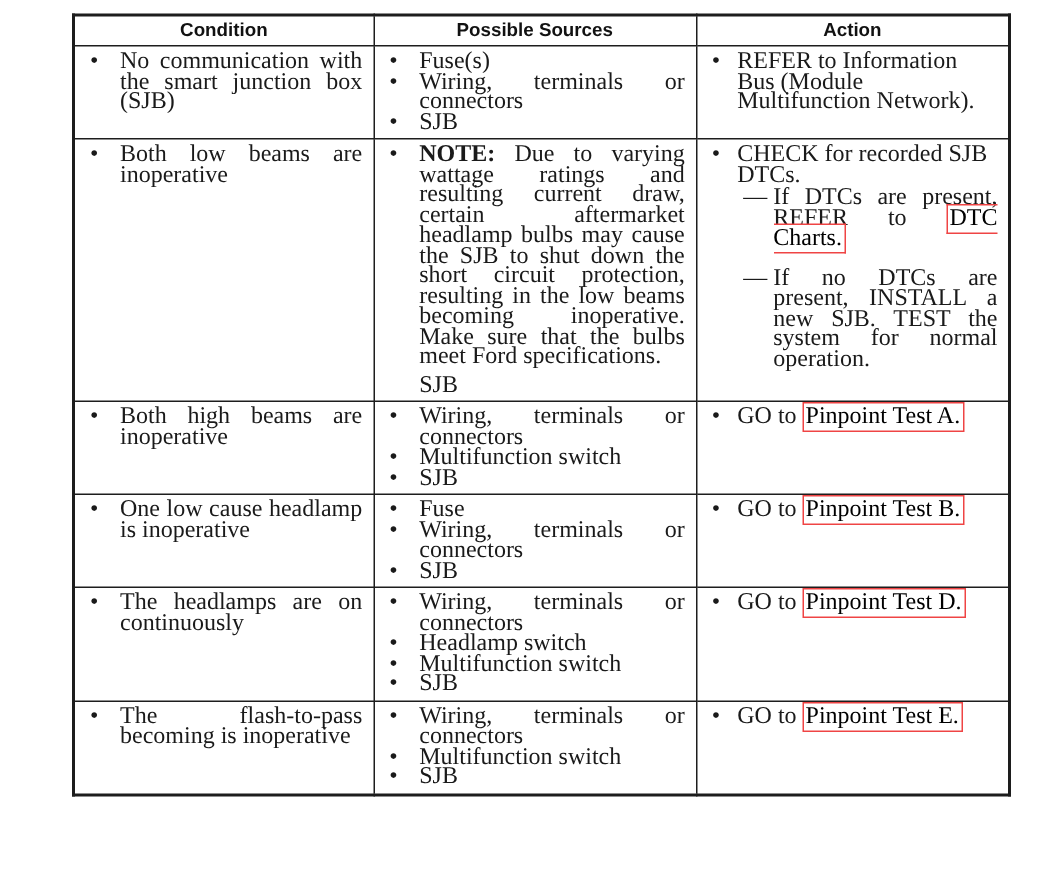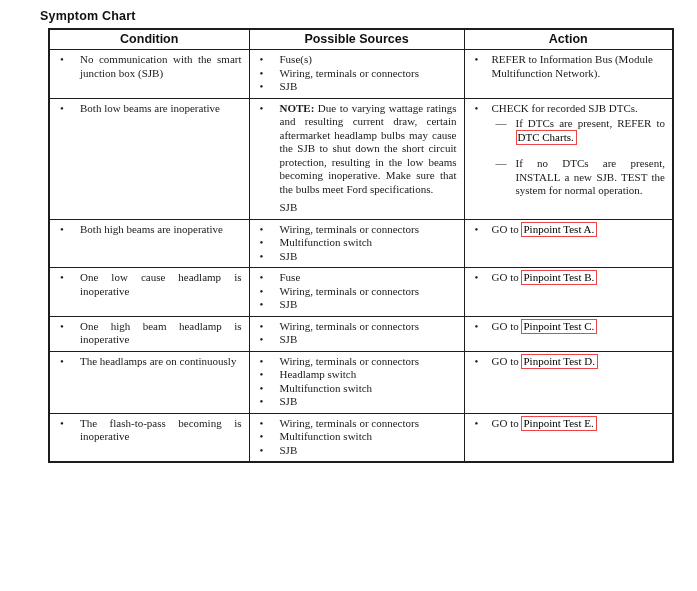--- a/index.html
+++ b/index.html
@@ -37,21 +37,21 @@
     font-weight: bold;
     text-align: center;
     border: 1px solid #1d1d1d;
     padding: 2px 0 3px 0;
     color: #111;
   }
   td {
     border: 1px solid #1d1d1d;
     vertical-align: top;
     padding: 3px 7px 4px 0;
-    font-size: 11px;
+    font-size: 16px;
     line-height: 13.5px;
   }
   
   .li { position: relative; padding-left: 30px; }
   .li::before { content: "\2022"; position: absolute; left: 10px; top: 0; }
   td.act .li { padding-left: 27px; }
   .jt { text-align: justify; }
   .note-label { font-weight: bold; font-family: Liberation Serif, serif; }
   
   .extra { padding-left: 30px; margin-top: 5px; }
@@ -64,21 +64,20 @@
     border: 1px solid #ef4444;
     padding: 0 2px 1px 1px;
     color: #000000;
     cursor: pointer;
   }
 </style>
 </head>
 <body>
 
 <div class="page">
-  <div class="title">Symptom Chart</div>
 
   <table class="symptom">
     <colgroup>
         <col class="c1">
         <col class="c2">
         <col class="c3">
       </colgroup>
     <thead>
       <tr>
         <th>Condition</th>
@@ -138,32 +137,20 @@
         <td>
           <div class="li jt"><span>Fuse</span></div>
           <div class="li jt"><span>Wiring, terminals or connectors</span></div>
           <div class="li jt"><span>SJB</span></div>
         </td>
         <td class="act">
           <div class="li"><span>GO to </span><span class="lk">Pinpoint Test B.</span></div>
         </td>
       </tr>
 
-      <tr>
-        <td>
-          <div class="li jt"><span>One high beam headlamp is inoperative</span></div>
-        </td>
-        <td>
-          <div class="li jt"><span>Wiring, terminals or connectors</span></div>
-          <div class="li jt"><span>SJB</span></div>
-        </td>
-        <td class="act">
-          <div class="li"><span>GO to </span><span class="lk">Pinpoint Test C.</span></div>
-        </td>
-      </tr>
 
       <tr>
         <td>
           <div class="li jt"><span>The headlamps are on continuously</span></div>
         </td>
         <td>
           <div class="li jt"><span>Wiring, terminals or connectors</span></div>
           <div class="li jt"><span>Headlamp switch</span></div>
           <div class="li jt"><span>Multifunction switch</span></div>
           <div class="li jt"><span>SJB</span></div>

